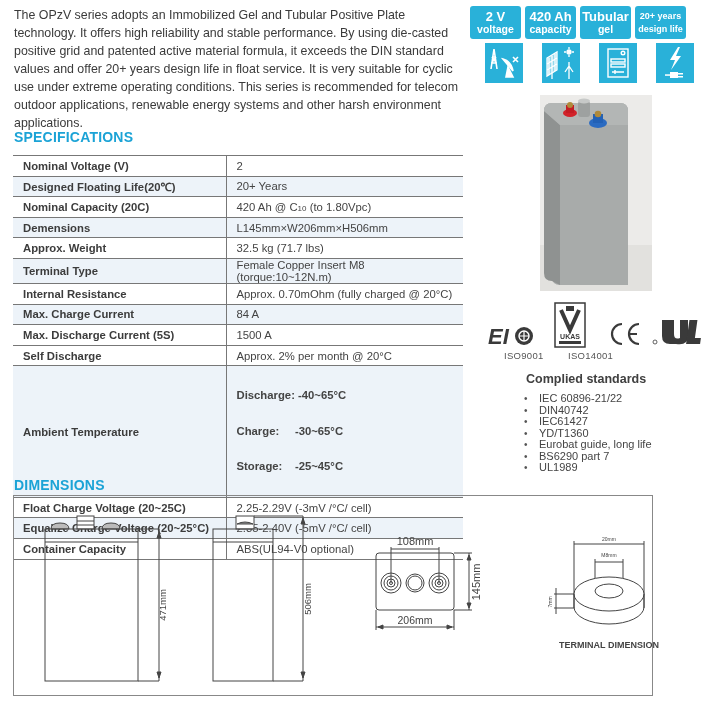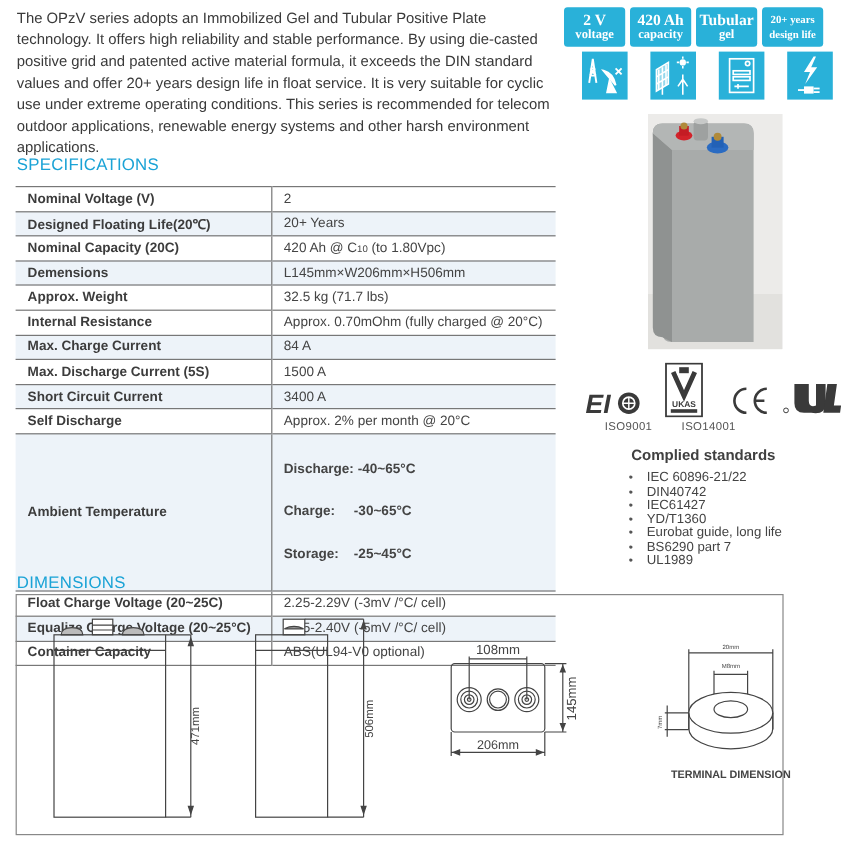--- a/index.html
+++ b/index.html
@@ -1,29 +1,29 @@
 <!DOCTYPE html>
 <html><head>
 <meta charset="utf-8">
 <style>
   * { box-sizing: border-box; margin: 0; padding: 0; }
   body { width: 709px; height: 704px; background: #ffffff; font-family: "Liberation Sans", sans-serif; color: #333; position: relative; overflow: hidden; }
   .intro { position: absolute; left: 14px; top: 6px; width: 448px; font-size: 12.4px; line-height: 18px; color: #3a3a3a; }
-  .section-title { position: absolute; left: 14px; font-size: 14px; font-weight: normal; color: #1ba3d6; letter-spacing: 0.2px; }
+  .section-title { position: absolute; left: 14px; font-size: 14px; font-weight: bold; color: #1ba3d6; letter-spacing: 0.2px; }
   .spec-table { position: absolute; left: 13px; top: 155px; width: 450px; border-collapse: collapse; font-size: 11.3px; }
   .spec-table tr { border-top: 1.5px solid #777; }
   .spec-table tr:last-child { border-bottom: 1.5px solid #777; }
   .spec-table tr.alt { background: #edf3f9; }
   .spec-table td { padding: 0 10px; height: 20.6px; vertical-align: middle; }
   .spec-table td.k { width: 213px; font-weight: bold; color: #3c3c3c; border-right: 1.5px solid #777; margin-top: 28px; }
   .spec-table td.v { color: #444; }
   .spec-table tr.tall td { height: 45px; }
   .spec-table td.v .l { display: block; line-height: 11.5px; font-weight: bold; }
   sub.small { font-size: 8px; vertical-align: baseline; }
-  .badges { position: absolute; left: 470px; top: 6px; display: flex; gap: 4px; font-family: Liberation Serif, serif; }
+  .badges { position: absolute; left: 470px; top: 6px; display: flex; gap: 4px; }
   .badge { background: #29b1d9; color: #fff; border-radius: 3px; text-align: center; font-weight: bold; width: 51px; height: 33px; display: flex; flex-direction: column; justify-content: center; line-height: 13px; }
   .badge .b1 { font-size: 13px; }
   .badge .b2 { font-size: 10.5px; }
   .badge.small .b1, .badge.small .b2 { font-size: 9px; }
   .badge-icons { position: absolute; left: 485px; top: 43px; display: flex; gap: 19px; }
   .bicon { width: 38px; height: 40px; background: #29b1d9; display: flex; align-items: center; justify-content: center; }
   .photo { position: absolute; left: 540px; top: 95px; width: 112px; height: 196px; background: #e9e8e6; }
   .certs { position: absolute; left: 480px; top: 302px; width: 229px; height: 60px; }
   .cert-label { position: absolute; font-size: 9.5px; color: #555; letter-spacing: 0.3px; padding-left: 20px; }
   .std-title { position: absolute; left: 526px; top: 372px; font-size: 12.5px; font-weight: bold; color: #404040; }
@@ -130,35 +130,35 @@
       <td class="v"><span>420 Ah @ C</span><sub class="small">10</sub><span> (to 1.80Vpc)</span></td>
     </tr>
     <tr class="alt">
       <td class="k">Demensions</td>
       <td class="v">L145mm×W206mm×H506mm</td>
     </tr>
     <tr>
       <td class="k">Approx. Weight</td>
       <td class="v">32.5 kg (71.7 lbs)</td>
     </tr>
+    <tr class="alt">
+      <td class="k">Terminal Type</td>
+      <td class="v">Female Copper Insert M8 (torque:10~12N.m)</td>
+    </tr>
     <tr>
       <td class="k">Internal Resistance</td>
       <td class="v">Approx. 0.70mOhm (fully charged @ 20°C)</td>
     </tr>
     <tr class="alt">
       <td class="k">Max. Charge Current</td>
       <td class="v">84 A</td>
     </tr>
     <tr>
       <td class="k">Max. Discharge Current (5S)</td>
       <td class="v">1500 A</td>
-    </tr>
-    <tr class="alt">
-      <td class="k">Short Circuit Current</td>
-      <td class="v">3400 A</td>
     </tr>
     <tr>
       <td class="k">Self Discharge</td>
       <td class="v">Approx. 2% per month @ 20°C</td>
     </tr>
     <tr class="alt tall">
       <td class="k">Ambient Temperature</td>
       <td class="v" style="white-space:pre;">
         <span class="l">Discharge: -40~65°C</span>
         <span class="l">Charge:     -30~65°C</span>

